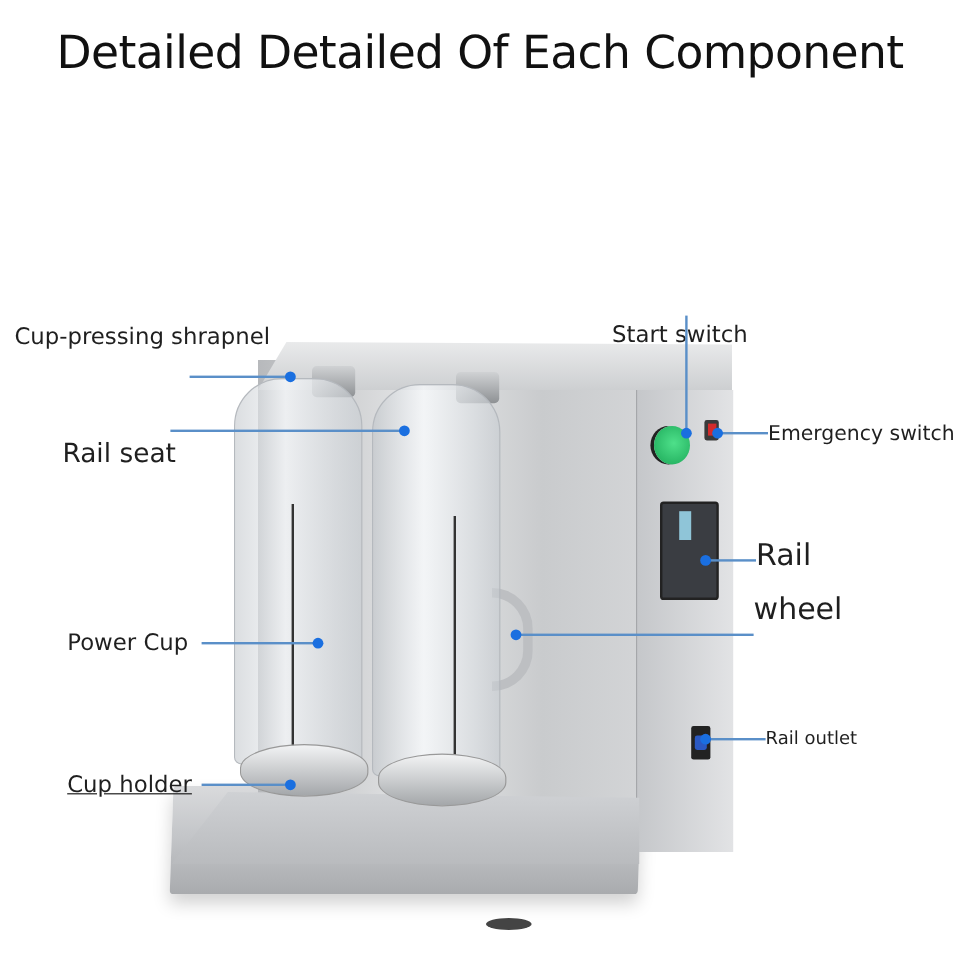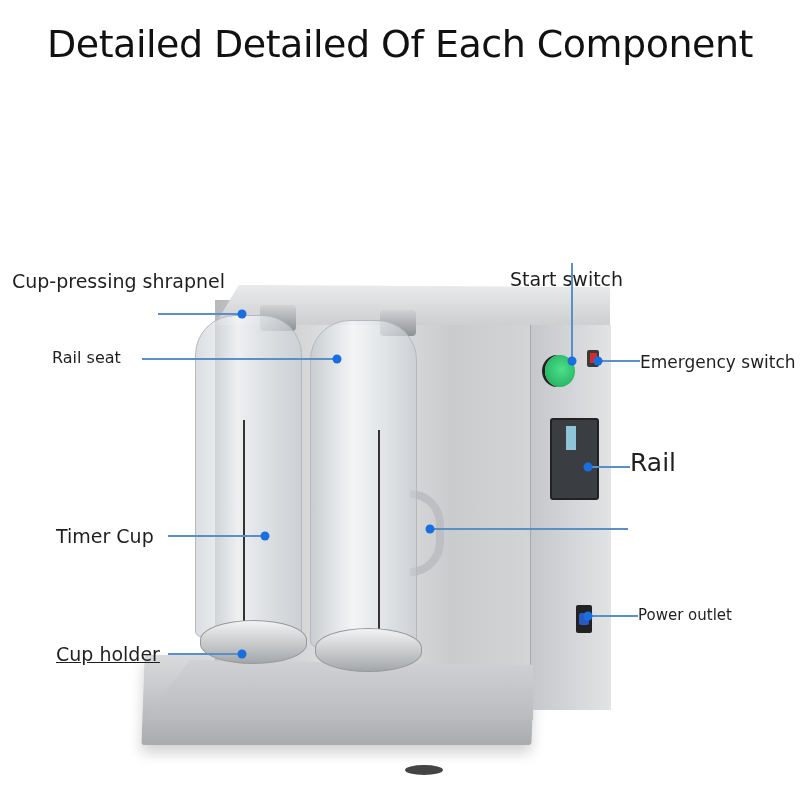--- a/index.html
+++ b/index.html
@@ -59,44 +59,45 @@
   <div class="timer">
       <div class="screen"></div>
     </div>
   <div class="outlet"></div>
 </div>
 
 <div class="label" style="left:12px;top:270px;font-size:19px;">Cup-pressing shrapnel</div>
 <div class="line" style="left:158px;top:313px;width:84px;height:2px;"></div>
 <div class="dot" style="left:242px;top:314px;"></div>
 
-<div class="label" style="left:52px;top:348px;font-size:16px;">Rail seat</div>
+<div class="label" style="left:52px;top:366px;font-size:22px;">Rail seat</div>
 <div class="line" style="left:142px;top:358px;width:195px;height:2px;"></div>
 <div class="dot" style="left:337px;top:359px;"></div>
 
-<div class="label" style="left:56px;top:525px;font-size:19px;">Timer Cup</div>
+<div class="label" style="left:56px;top:525px;font-size:19px;">Power Cup</div>
 <div class="line" style="left:168px;top:535px;width:97px;height:2px;"></div>
 <div class="dot" style="left:265px;top:536px;"></div>
 
 <div class="label" style="left:56px;top:643px;font-size:19px;text-decoration:underline;">Cup holder</div>
 <div class="line" style="left:168px;top:653px;width:74px;height:2px;"></div>
 <div class="dot" style="left:242px;top:654px;"></div>
 
 <div class="label" style="left:510px;top:228px;font-size:19px;margin-top:40px;">Start switch</div>
 <div class="line" style="left:571px;top:263px;width:2px;height:98px;"></div>
 <div class="dot" style="left:572px;top:361px;"></div>
 
 <div class="label" style="left:640px;top:352px;font-size:17px;">Emergency switch</div>
 <div class="line" style="left:598px;top:360px;width:42px;height:2px;"></div>
 <div class="dot" style="left:598px;top:361px;"></div>
 
 <div class="label" style="left:630px;top:448px;font-size:25px;">Rail</div>
 <div class="line" style="left:588px;top:466px;width:42px;height:2px;"></div>
 <div class="dot" style="left:588px;top:467px;"></div>
 
 <div class="label" style="left:628px;top:492px;font-size:25px;line-height:32px;">
+  <div>wheel</div>
 </div>
 <div class="line" style="left:430px;top:528px;width:198px;height:2px;"></div>
 <div class="dot" style="left:430px;top:529px;"></div>
 
-<div class="label" style="left:638px;top:606px;font-size:15px;">Power outlet</div>
+<div class="label" style="left:638px;top:606px;font-size:15px;">Rail outlet</div>
 <div class="line" style="left:588px;top:615px;width:50px;height:2px;"></div>
 <div class="dot" style="left:588px;top:616px;"></div>
 
 </body></html>

